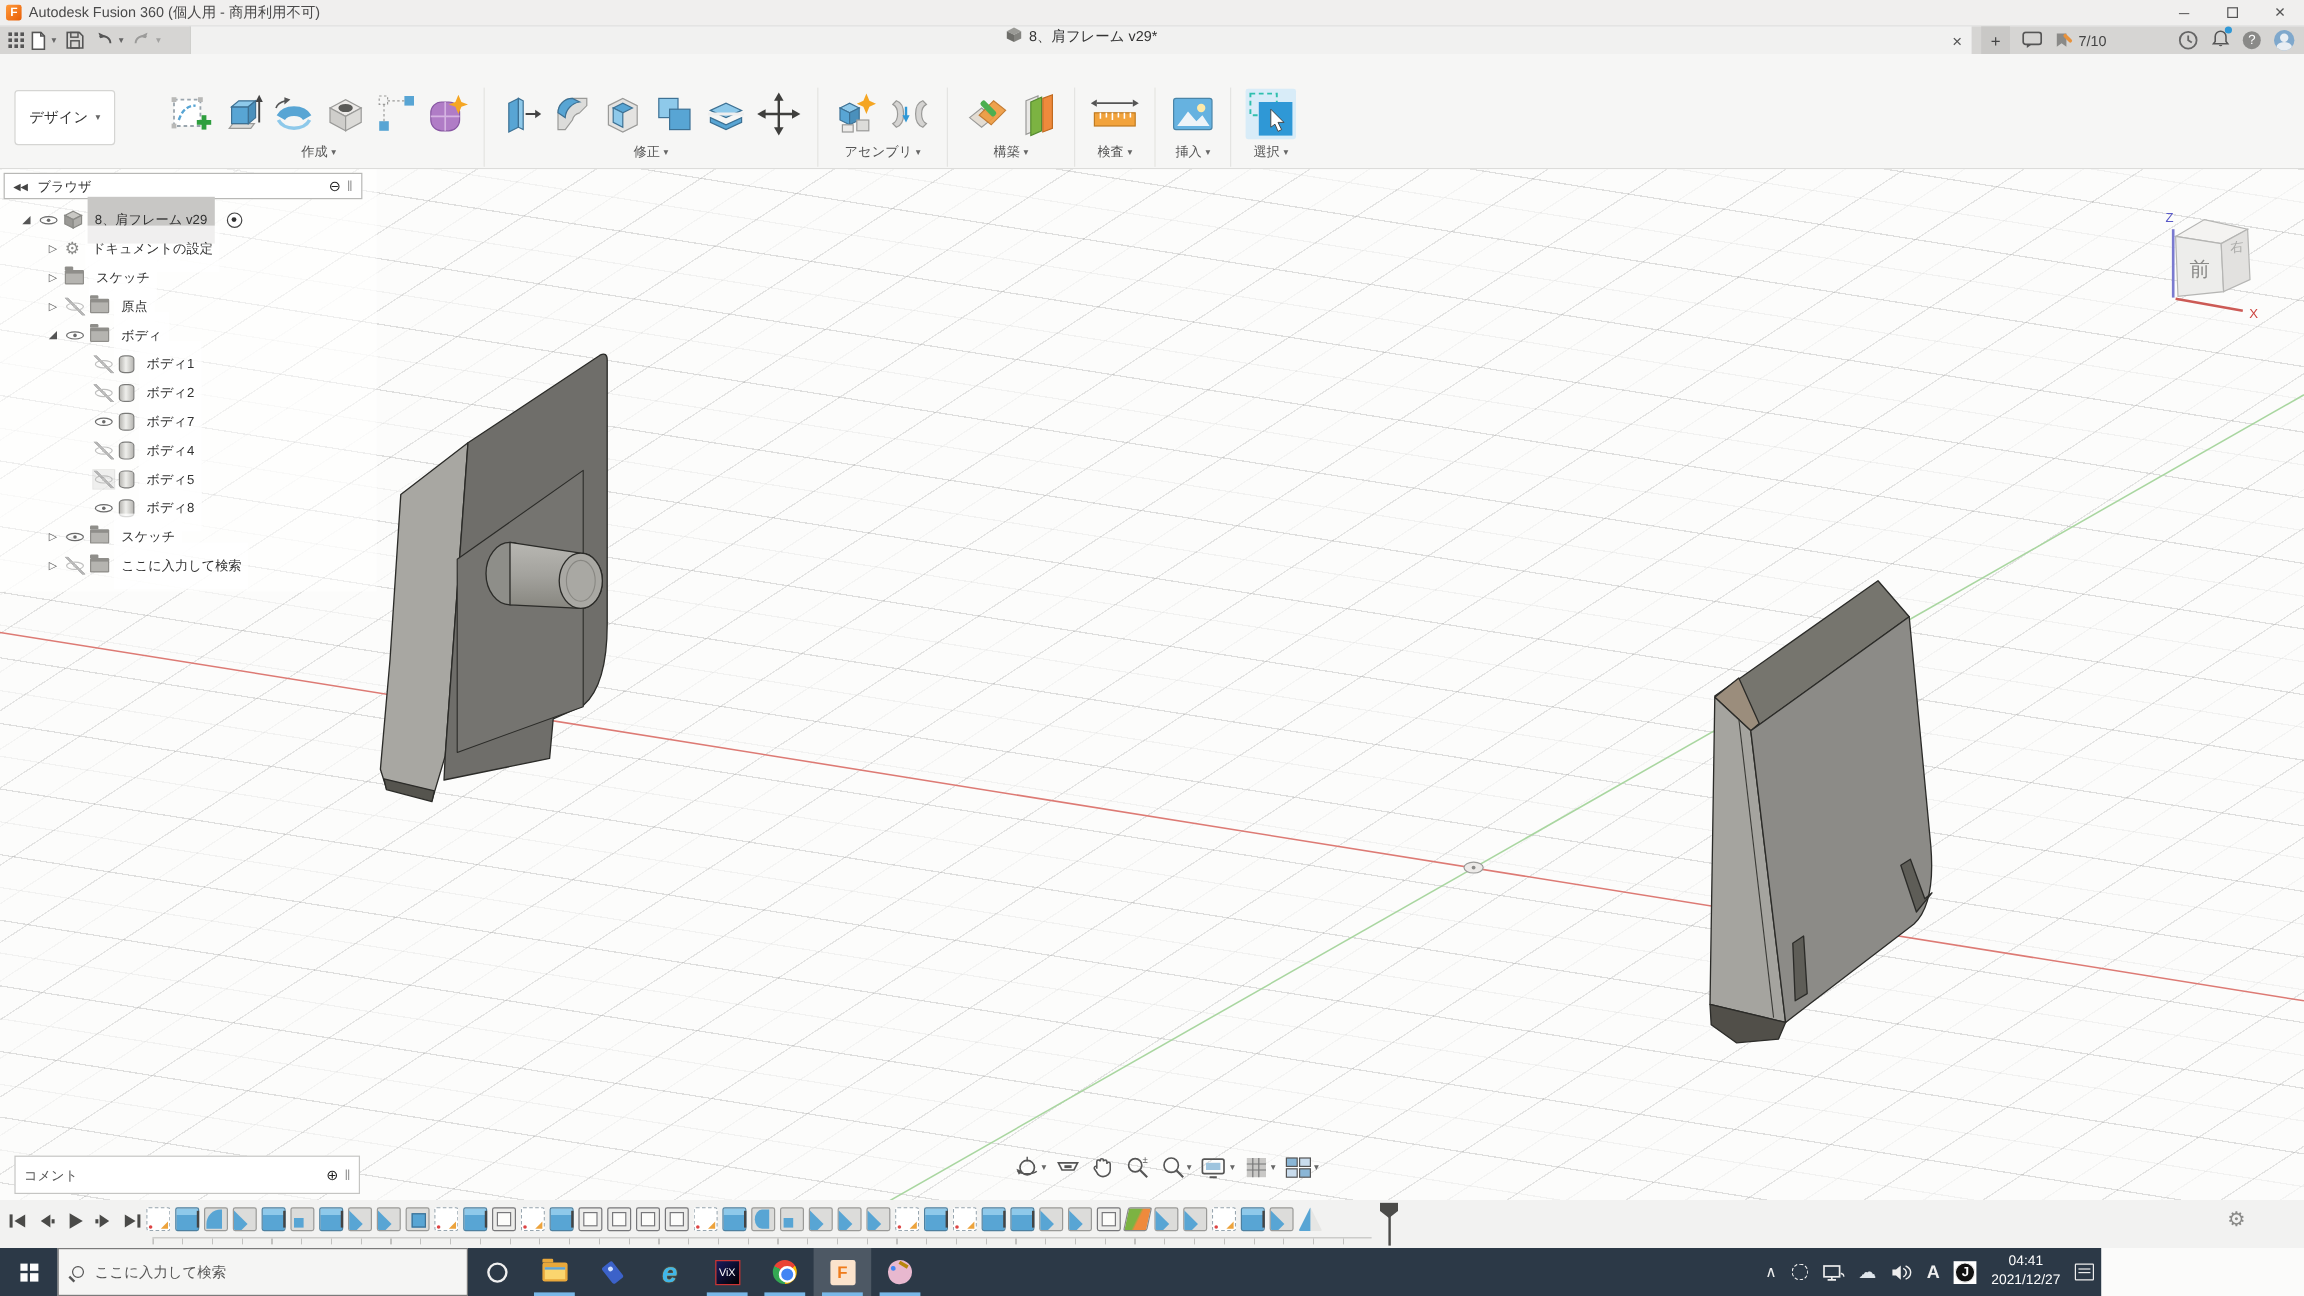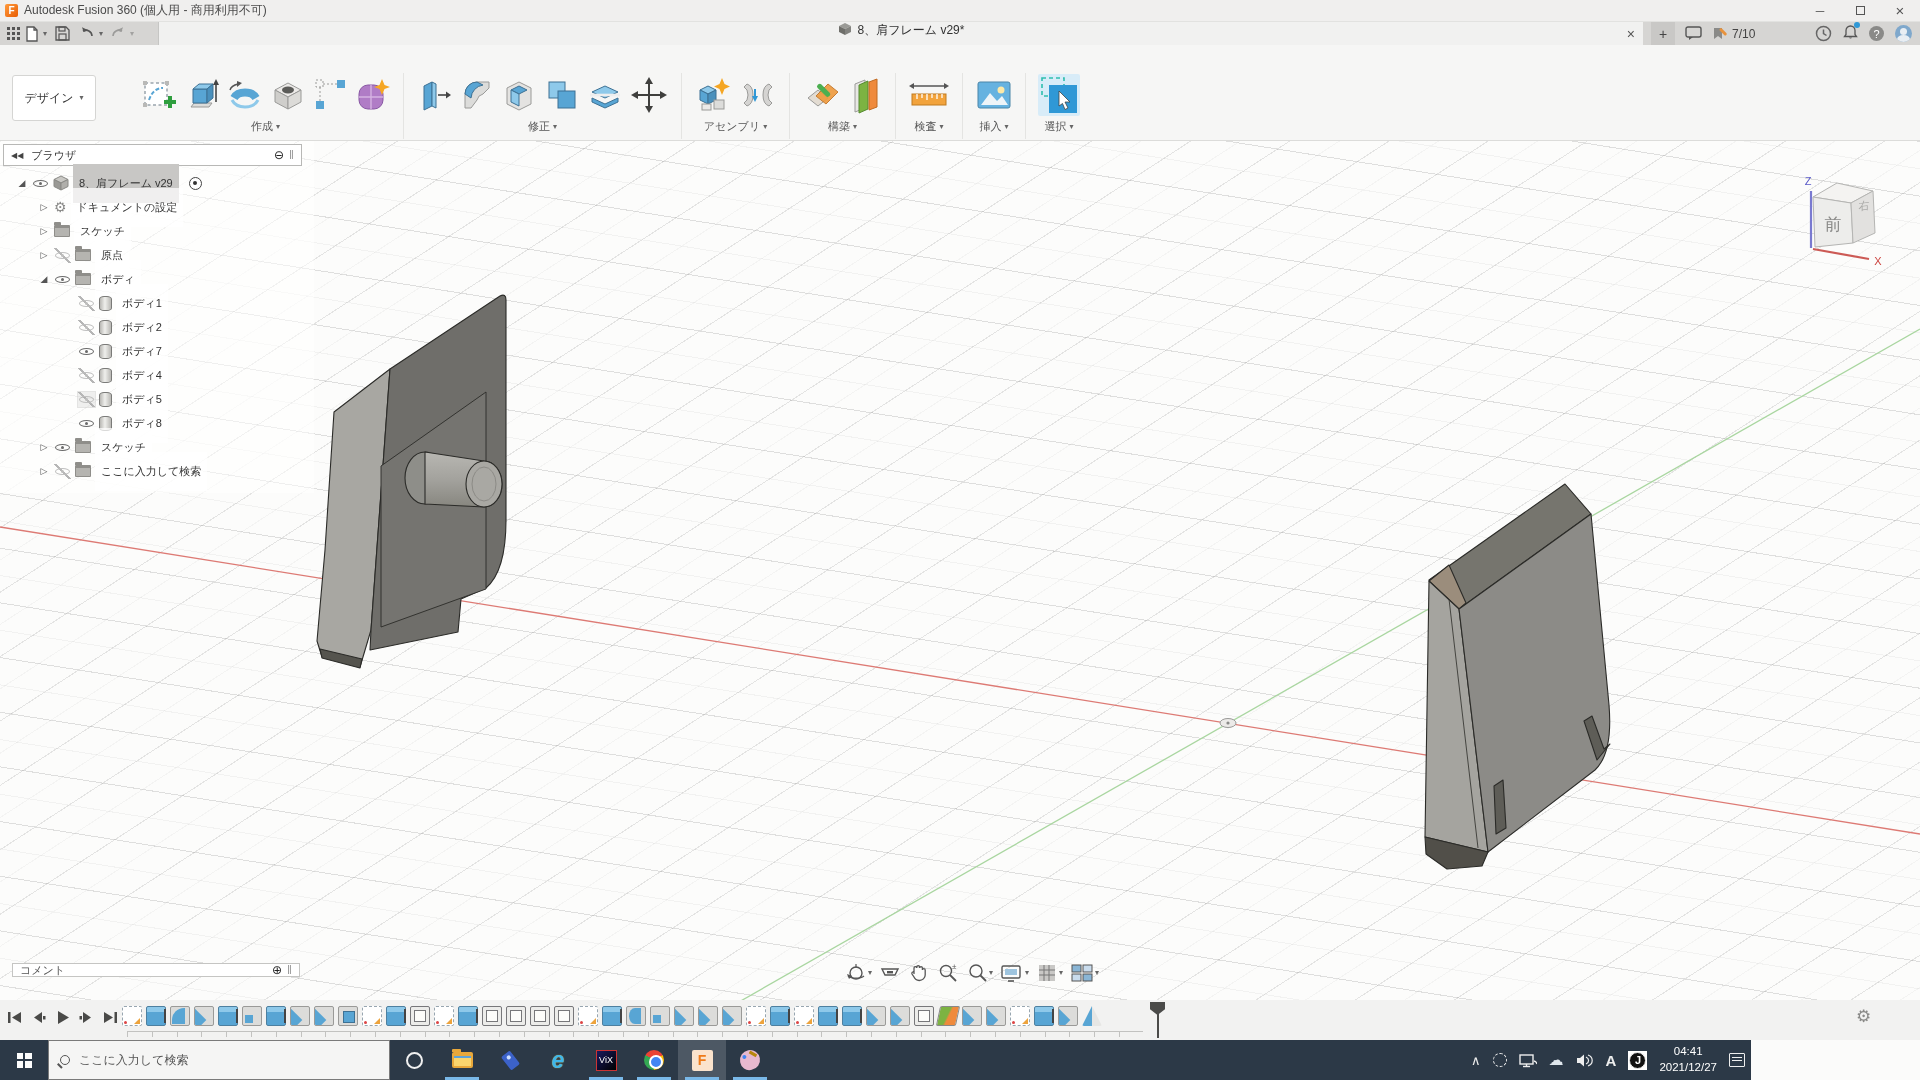--- a/index.html
+++ b/index.html
@@ -69,21 +69,21 @@
   .eye::after{content:"";position:absolute;left:7px;top:6px;width:3px;height:3px;background:#6a6a6a;border-radius:50%}
   .eye.off{opacity:.42;background-image:linear-gradient(45deg,transparent 45%,#555 45% 55%,transparent 55%)}
   .eye.hl{background-color:#dcdcda;outline:1px solid #c2c2c0}
   .ic-folder{width:16px;height:12px;background:#8f8e8a;border-radius:1px;position:relative;flex:0 0 auto}
   .ic-folder::before{content:"";position:absolute;left:0;top:-3px;width:7px;height:3px;background:#8f8e8a;border-radius:1px 1px 0 0}
   .ic-folder::after{content:"";position:absolute;left:1px;top:3px;right:1px;bottom:1px;background:#b5b4b0}
   .ic-body{width:13px;height:15px;border:1px solid #7a7a78;border-radius:5px/3px;background:linear-gradient(90deg,#b9b8b4,#efefec 45%,#b9b8b4);flex:0 0 auto}
   .ic-gear{font-size:14px;color:#8a8a88;line-height:1;flex:0 0 auto}
 
   
-  .comment-bar{position:absolute;left:12px;top:822px;width:288px;height:14px;background:#fff;border:1px solid #c5c5c3;display:flex;align-items:center;font-size:11px;color:#555;padding:0 7px;gap:8px}
+  .comment-bar{position:absolute;left:12px;top:822px;width:288px;height:32px;background:#fff;border:1px solid #c5c5c3;display:flex;align-items:center;font-size:11px;color:#555;padding:0 7px;gap:8px}
   .navbar{position:absolute;left:843px;top:816px;height:32px;display:flex;align-items:center;gap:3px}
   .nav-btn{display:flex;align-items:center;gap:1px;padding:2px}
 
   
   .timeline{position:absolute;top:1000px;left:0;width:1920px;height:40px;background:#f2f2f1}
   .playback{position:absolute;left:6px;top:9px;display:flex;gap:7px}
   .features{position:absolute;left:122px;top:6px;display:flex;gap:4px}
   .feat{width:20px;height:20px;display:inline-block;position:relative;border-radius:2px}
   .f-sketch{border:1.5px dashed #98a6b0;background:#fff}
   .f-sketch::after{content:"";position:absolute;right:1px;bottom:1px;width:0;height:0;border-left:6px solid transparent;border-bottom:6px solid #eda33c}

